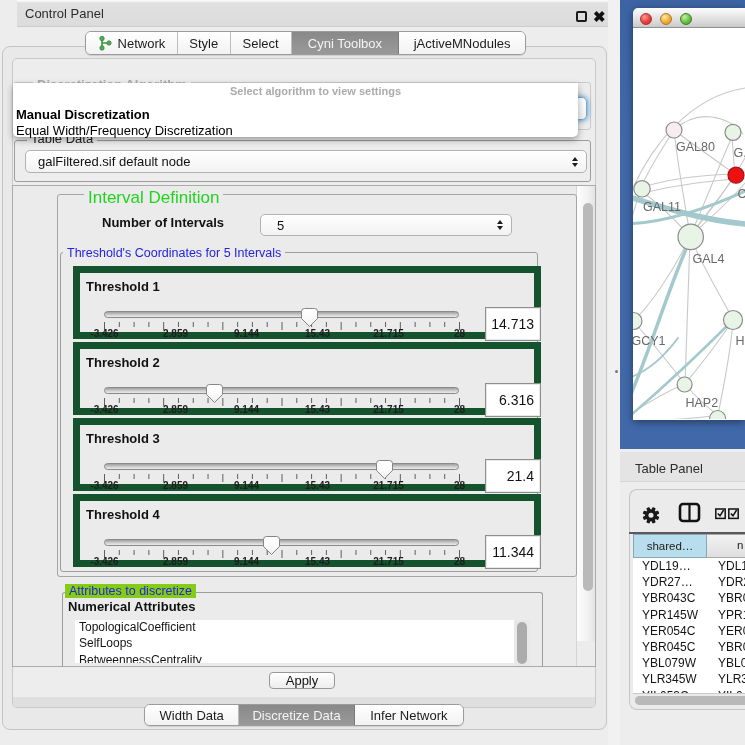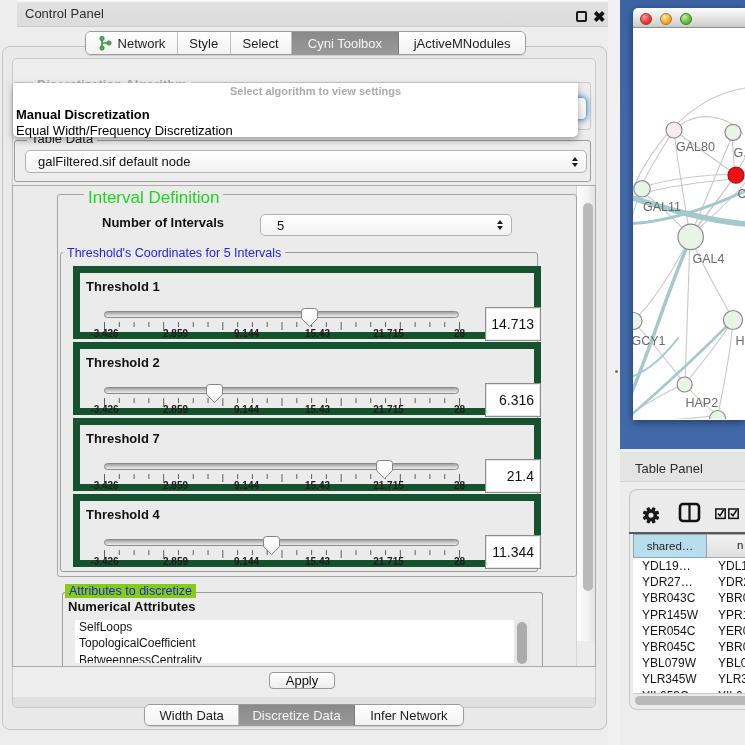--- a/index.html
+++ b/index.html
@@ -246,21 +246,21 @@
           <linearGradient id="thg1" x1="0" y1="0" x2="0" y2="1">
             <stop offset="0" stop-color="#ffffff"></stop>
             <stop offset="0.55" stop-color="#fbfbfb"></stop>
             <stop offset="1" stop-color="#ececec"></stop>
           </linearGradient>
         </defs>
       </svg>
       <div class="vbox">6.316</div>
     </div>
     <div class="tpanel" style="top:418px">
-      <div class="tt">Threshold 7</div>
+      <div class="tt">Threshold 3</div>
       <div class="track"></div>
       <svg class="ticks" width="356" height="9">
         <line x1="0.5" y1="0" x2="0.5" y2="8" stroke="#5e5e5e" stroke-width="1"></line>
         <line x1="15.291666666666666" y1="0" x2="15.291666666666666" y2="5" stroke="#5e5e5e" stroke-width="1"></line>
         <line x1="30.083333333333332" y1="0" x2="30.083333333333332" y2="5" stroke="#5e5e5e" stroke-width="1"></line>
         <line x1="44.875" y1="0" x2="44.875" y2="5" stroke="#5e5e5e" stroke-width="1"></line>
         <line x1="59.666666666666664" y1="0" x2="59.666666666666664" y2="8" stroke="#5e5e5e" stroke-width="1"></line>
         <line x1="74.45833333333333" y1="0" x2="74.45833333333333" y2="5" stroke="#5e5e5e" stroke-width="1"></line>
         <line x1="89.25" y1="0" x2="89.25" y2="5" stroke="#5e5e5e" stroke-width="1"></line>
         <line x1="104.04166666666666" y1="0" x2="104.04166666666666" y2="5" stroke="#5e5e5e" stroke-width="1"></line>
@@ -351,22 +351,22 @@
         </defs>
       </svg>
       <div class="vbox">11.344</div>
     </div>
   </div>
 
 <div class="abs gbox" style="left:62px;top:592px;width:481px;height:75px;border-bottom:none;border-radius:3px 3px 0 0;"></div>
 <div class="abs gtitle" style="left:65px;top:584px;background:#84cc16;color:#2323e0;font-size:12.5px;">Attributes to discretize</div>
 <div class="abs" style="left:68px;top:599px;font-size:13px;font-weight:bold;color:#111;">Numerical Attributes</div>
 <div class="abs" id="listbox">
+  <div>TopologicalCoefficient</div>
   <div>SelfLoops</div>
-  <div>TopologicalCoefficient</div>
   <div>BetweennessCentrality</div>
 </div>
 <div class="abs" id="lsb">
     <div class="th"></div>
   </div>
 <div class="abs" style="left:12px;top:666px;width:584px;height:1px;background:#ababab;"></div>
 
 <div class="abs" id="applybtn">Apply</div>
 <div class="abs" id="innerstrip"></div>
 

